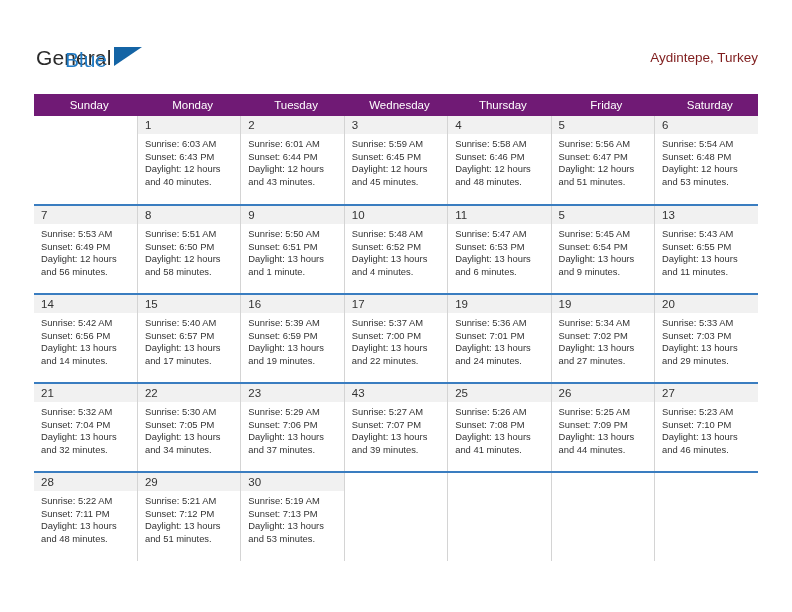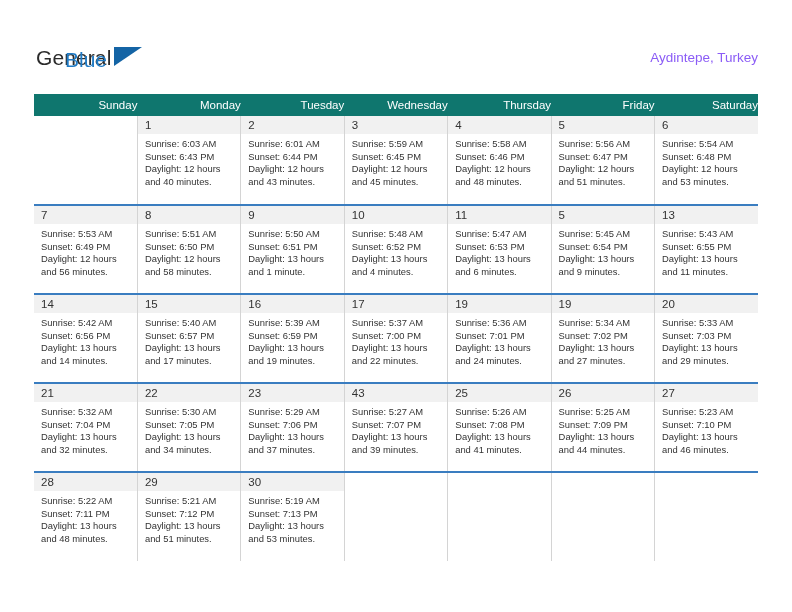--- a/index.html
+++ b/index.html
@@ -69,38 +69,38 @@
   }
   .cal-title {
     font-size: 25px;
     color: #222222;
     line-height: 1.15;
     font-weight: normal;
     margin: 0;
   }
   .cal-subtitle {
     font-size: 13.5px;
-    color: #8b5cf6;
+    color: #7f1d1d;
     margin: 7px 0 0 0;
     line-height: 1.1;
   }
 
   
   .calendar {
     width: 724px;
     border-collapse: collapse;
     table-layout: fixed;
     margin-top: 4px;
   }
   .calendar thead th {
-    background: #0f766e;
+    background: #701a75;
     color: #ffffff;
     font-size: 11.5px;
     font-weight: normal;
-    text-align: right;
+    text-align: center;
     padding: 5px 0 5px 7px;
     height: 19px;
     box-sizing: border-box;
     border: none;
   }
   .calendar tbody td {
     width: 103.4px;
     height: 89px;
     vertical-align: top;
     padding: 0;

